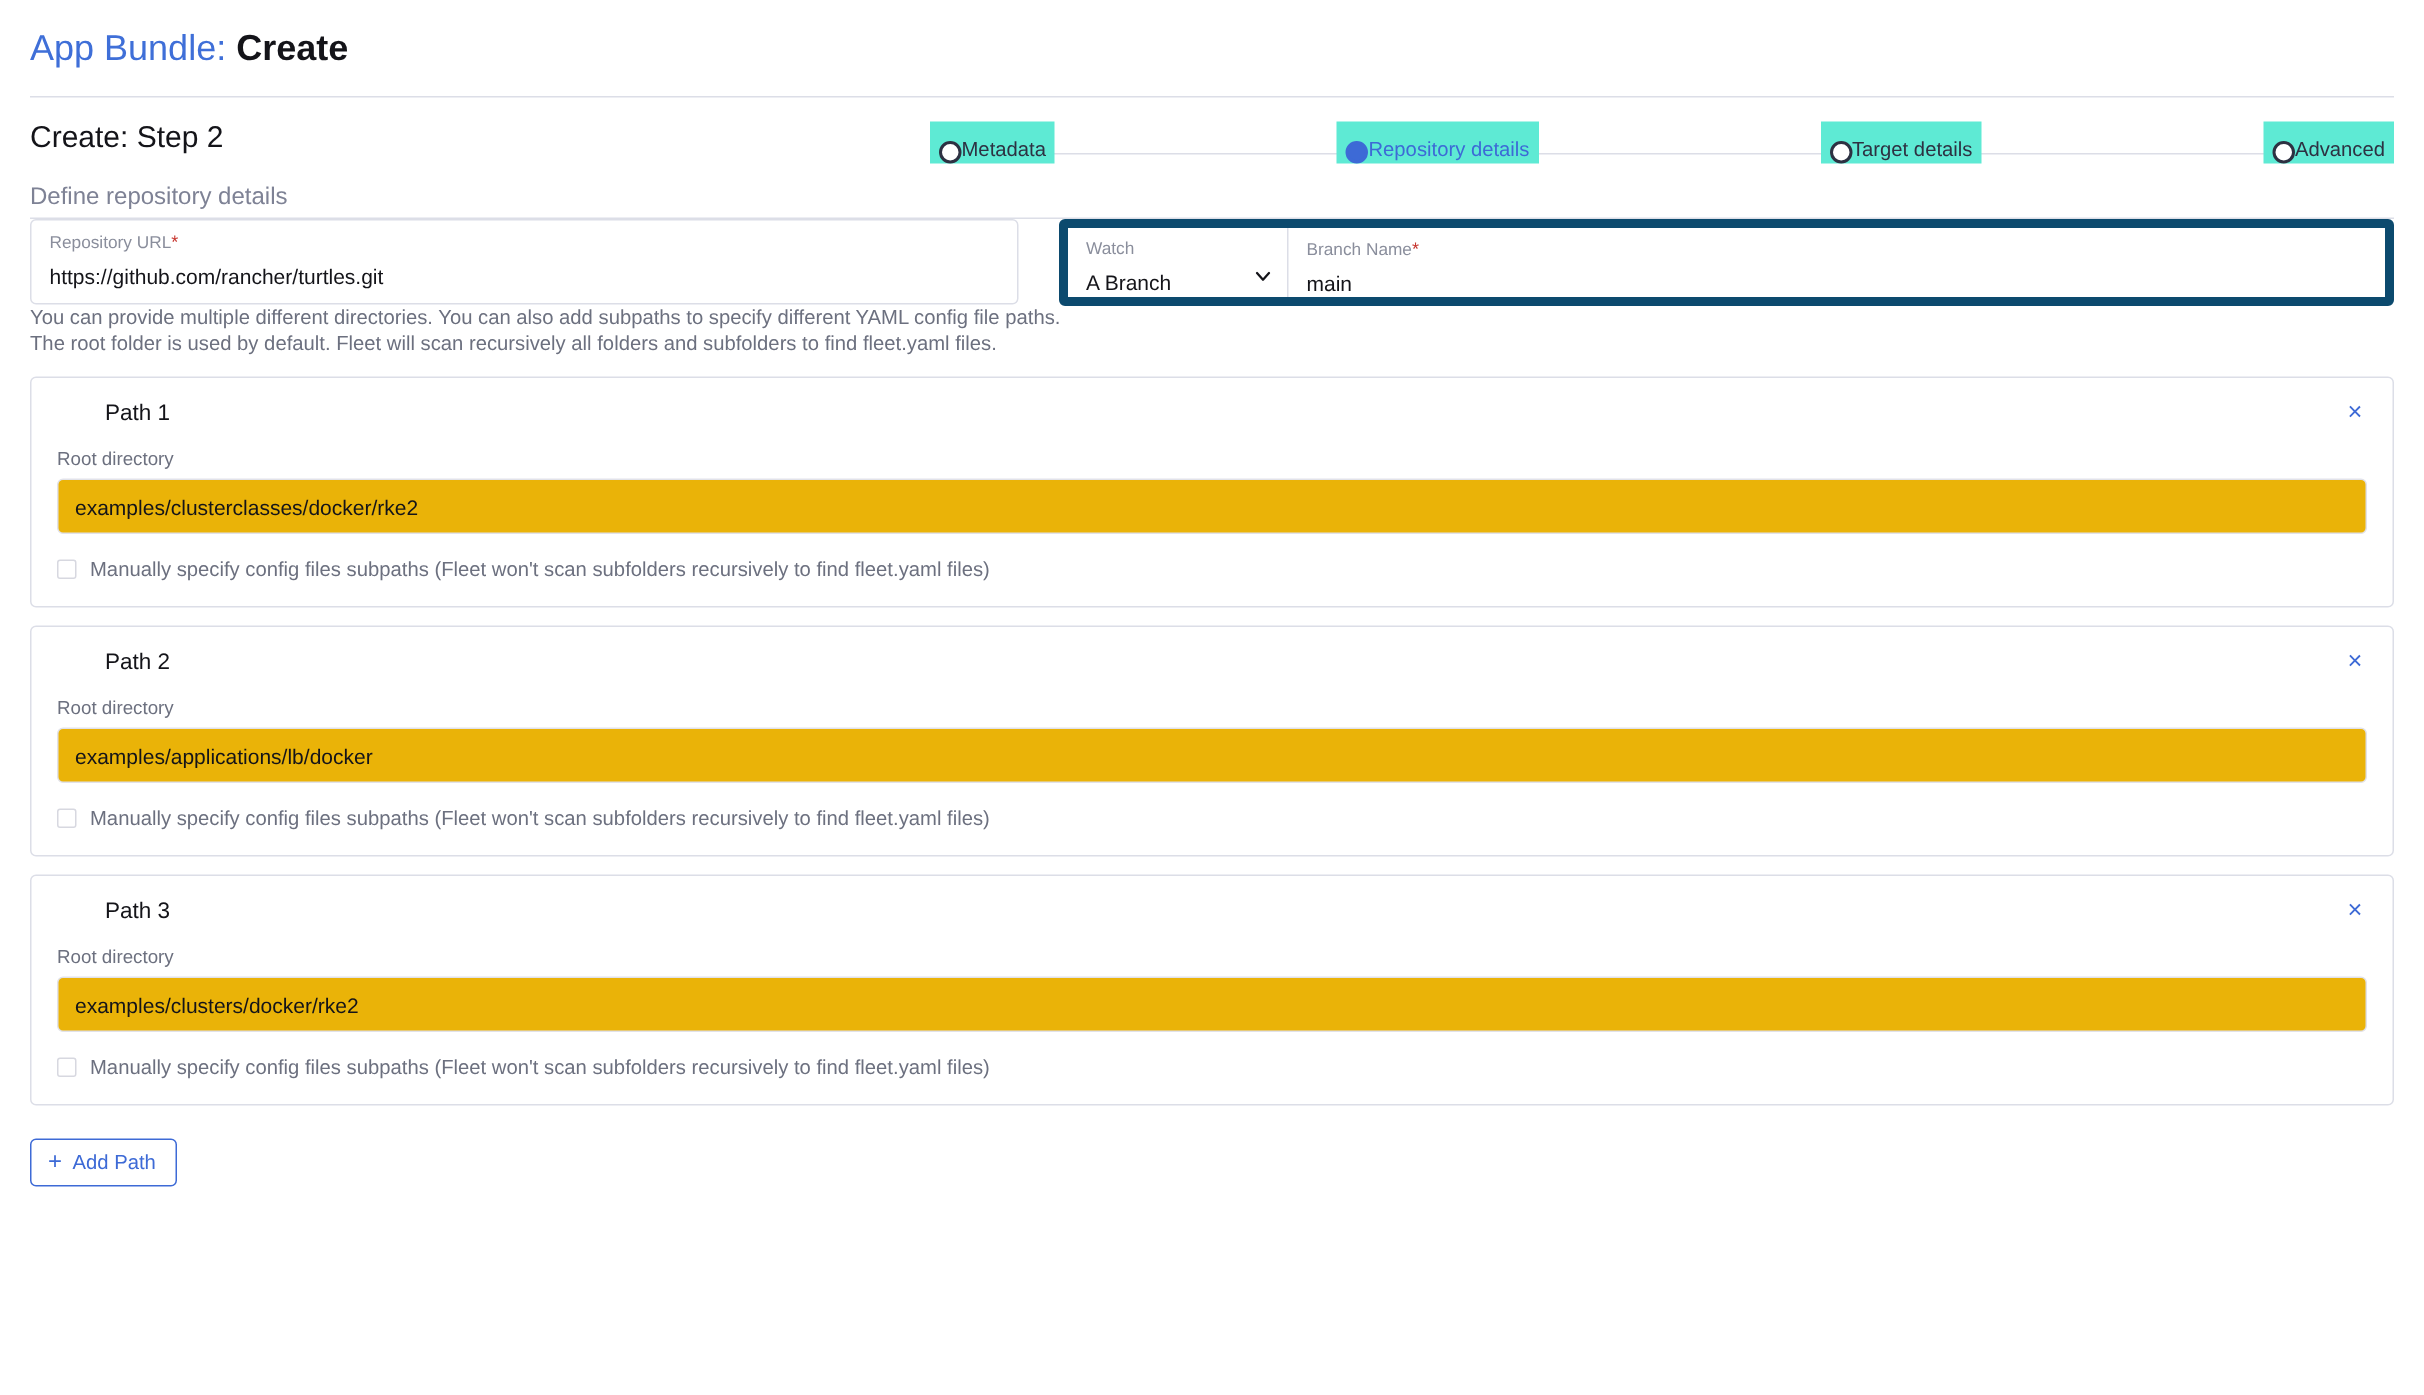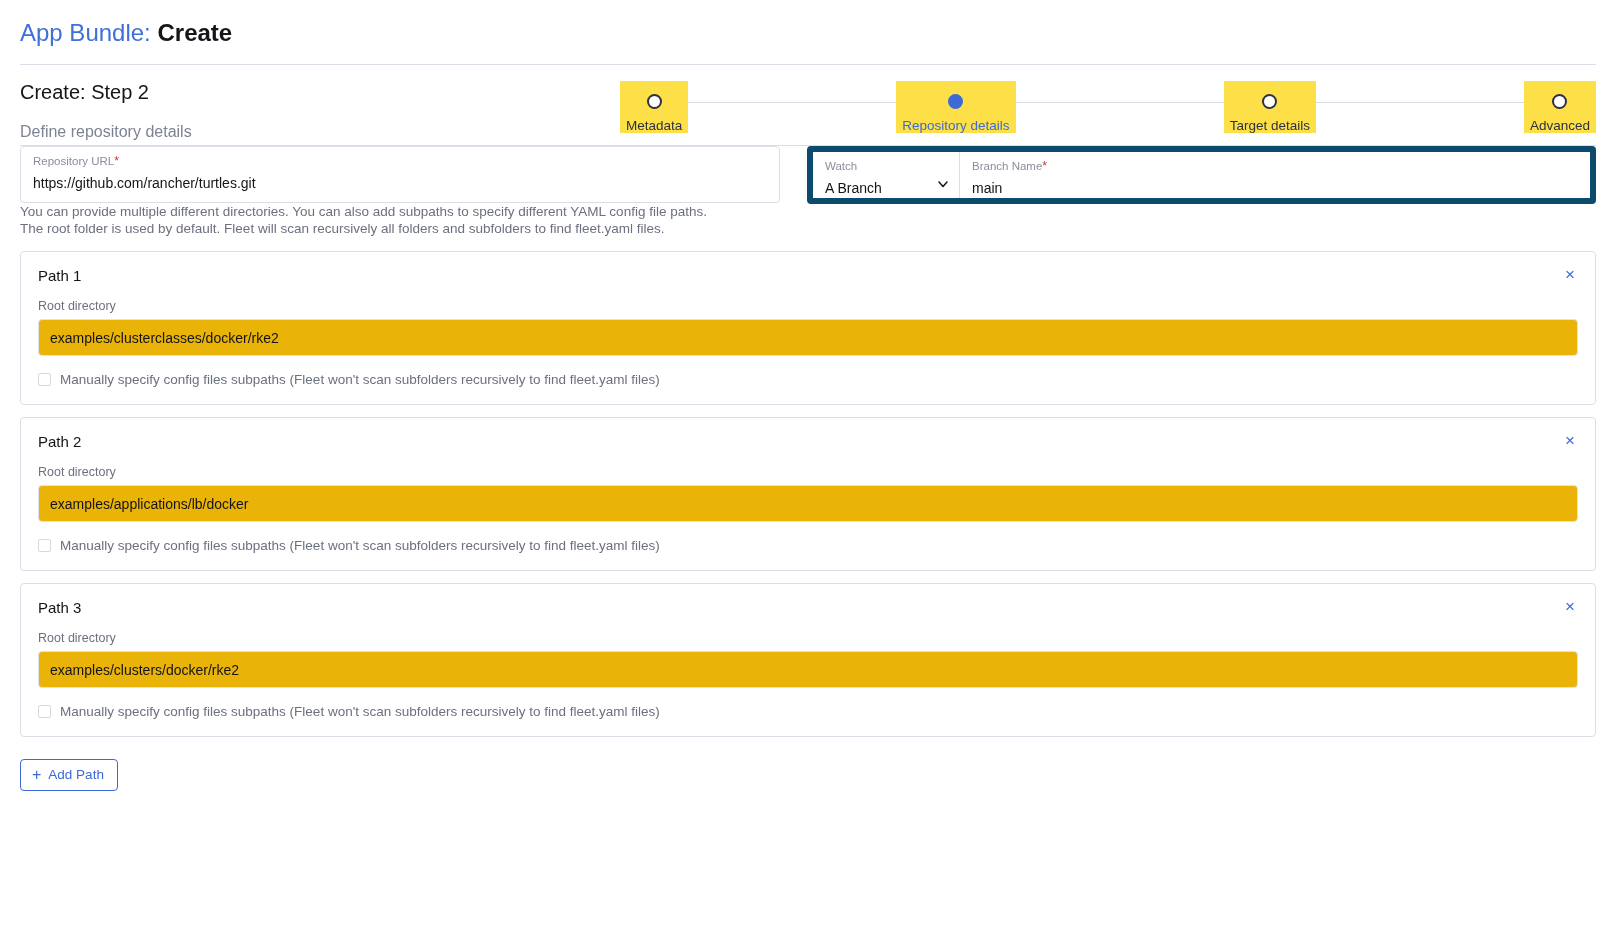--- a/index.html
+++ b/index.html
@@ -63,23 +63,23 @@
   .steps {
     position: relative;
     display: flex;
     justify-content: space-between;
     align-items: flex-start;
     height: 56px;
   }
   .step-item {
     position: relative;
     display: flex;
-    flex-direction: column;
+    flex-direction: row;
     align-items: center;
-    background: #fde047;
+    background: #5eead4;
     padding: 0 6px;
     z-index: 2;
   }
   .step-circle {
     width: 15px; height: 15px;
     border-radius: 50%;
     border: 2px solid #2d3142;
     background: #ffffff;
     margin-top: 13px;
   }
@@ -123,21 +123,21 @@
   .req { color: #c7362f; font-size: 12px; }
   .field-value {
     font-size: 14px;
     color: #141419;
     line-height: 20px;
     margin-top: 4px;
     white-space: nowrap;
     overflow: hidden;
     text-overflow: ellipsis;
   }
-  .repo-url { width: 760px; flex: none; }
+  .repo-url { width: 659px; flex: none; }
   .watch-branch {
     flex: 1 1 auto;
     display: flex;
     border: 6px solid #0c4a6e;
     border-radius: 4px;
     height: 58px;
     background: #fff;
   }
   .watch-cell {
     width: 147px;
@@ -174,20 +174,21 @@
     border-radius: 4px;
     background: #ffffff;
     padding: 14px 17px 16px 17px;
     margin-bottom: 12px;
     position: relative;
   }
   .path-head {
     display: flex;
     align-items: flex-start;
     justify-content: space-between;
+    margin-left: 32px;
   }
   .path-title {
     font-size: 15px;
     font-weight: 400;
     color: #141419;
     line-height: 20px;
   }
   .close-btn {
     color: #3d6ad6;
     font-size: 17px;

